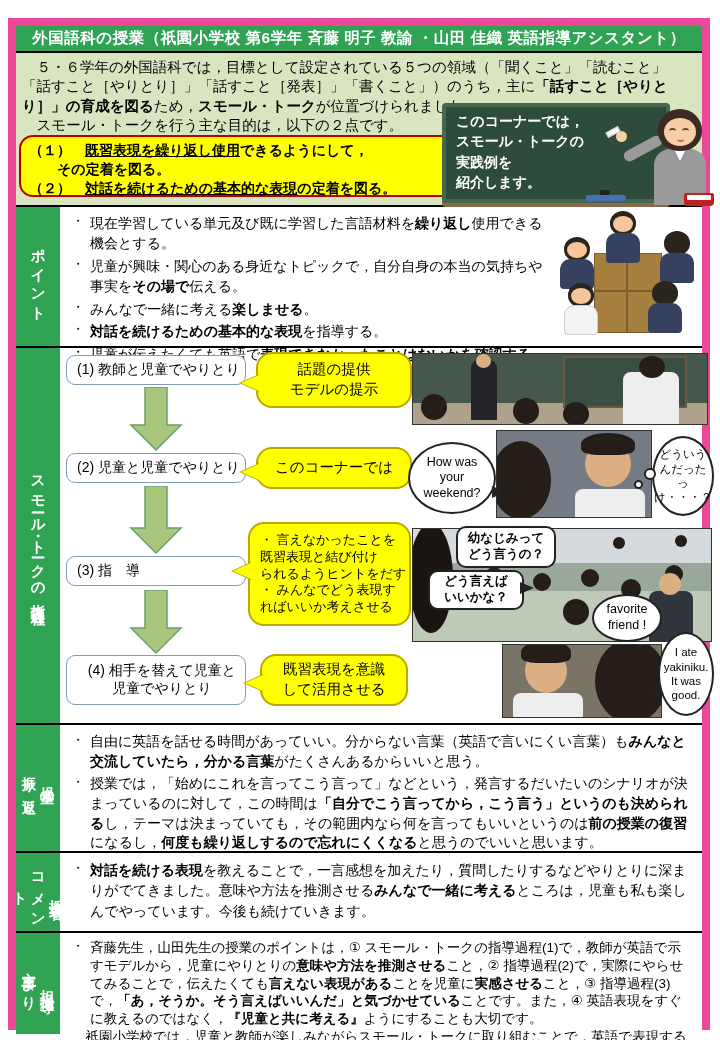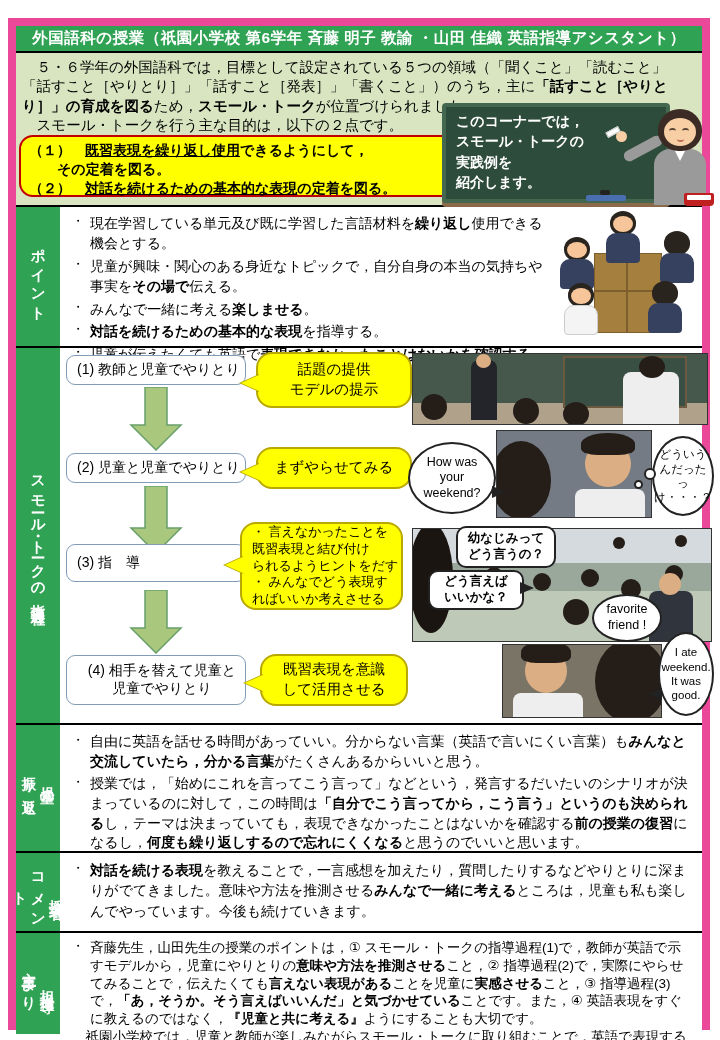--- a/index.html
+++ b/index.html
@@ -183,31 +183,31 @@
     </div>
     <div class="cont">
       <div class="fbox pre" style="left:6px;top:7px;width:180px;height:30px;">(1) 教師と児童でやりとり</div>
       <svg class="abs" style="left:66px;top:39px;" width="60" height="64">
           <polygon points="19,0 41,0 41,38 55,38 30,63 5,38 19,38" fill="#a9c87e" stroke="#68a06b" stroke-width="1.5"></polygon>
         </svg>
       <div class="fbox pre" style="left:6px;top:105px;width:180px;height:30px;text-align:right;">(2) 児童と児童でやりとり</div>
       <svg class="abs" style="left:66px;top:138px;" width="60" height="68">
           <polygon points="19,0 41,0 41,42 55,42 30,67 5,42 19,42" fill="#a9c87e" stroke="#68a06b" stroke-width="1.5"></polygon>
         </svg>
-      <div class="fbox pre" style="left:6px;top:196px;width:180px;height:38px;">(3) 指　導</div>
+      <div class="fbox pre" style="left:6px;top:208px;width:180px;height:30px;">(3) 指　導</div>
       <svg class="abs" style="left:66px;top:242px;" width="60" height="64">
           <polygon points="19,0 41,0 41,38 55,38 30,63 5,38 19,38" fill="#a9c87e" stroke="#68a06b" stroke-width="1.5"></polygon>
         </svg>
       <div class="fbox ctr pre" style="left:6px;top:307px;width:180px;height:50px;">(4) 相手を替えて児童と
 児童でやりとり</div>
 
       <div class="yb pre" style="left:196px;top:4px;width:156px;height:56px;">話題の提供
 モデルの提示</div>
-      <div class="yb pre" style="left:196px;top:99px;width:156px;height:42px;">まずやらせてみる</div>
-      <div class="yb left pre" style="left:180px;top:174px;width:163px;height:88px;">・ 言えなかったことを
+      <div class="yb pre" style="left:196px;top:99px;width:156px;height:42px;">このコーナーでは</div>
+      <div class="yb left pre" style="left:188px;top:174px;width:163px;height:104px;">・ 言えなかったことを
 既習表現と結び付け
 られるようヒントをだす
 ・ みんなでどう表現す
 ればいいか考えさせる</div>
       <div class="yb pre" style="left:200px;top:306px;width:148px;height:52px;">既習表現を意識
 して活用させる</div>
 
       <div class="ph" style="left:352px;top:5px;width:296px;height:72px;background:linear-gradient(#46584c 0 70%,#b0a28a 70% 100%);">
         <div class="abs" style="left:150px;top:2px;width:120px;height:48px;background:#3a4f43;border:2px solid #6b5a40;"></div>
         <div class="abs" style="left:58px;top:6px;width:26px;height:60px;background:#23252b;border-radius:8px 8px 0 0;"></div>
@@ -254,33 +254,33 @@
       <div class="wb ell pre" style="left:532px;top:246px;width:70px;height:48px;">favorite
 friend !</div>
 
       <div class="ph" style="left:442px;top:296px;width:160px;height:74px;background:#7a7467;">
         <div class="shirt" style="left:10px;top:48px;width:70px;height:26px;"></div>
         <div class="face" style="left:22px;top:4px;width:42px;height:44px;"></div>
         <div class="abs" style="left:18px;top:-4px;width:50px;height:22px;background:#241d18;border-radius:50% 50% 30% 30%;"></div>
         <div class="head" style="left:92px;top:-6px;width:72px;height:84px;"></div>
       </div>
       <div class="wb ell tail-l pre" style="left:598px;top:284px;width:56px;height:84px;font-size:11.5px;">I ate
-weekend.
+yakiniku.
 It was good.</div>
     </div>
   </div>
 
   <div class="sec sec-refl">
     <div class="side">
       <div class="vlab pre">児童の
 振り返り</div>
     </div>
     <div class="cont">
       <div class="bul"><span class="mk">・</span><span class="pre"><span>自由に英語を話せる時間があっていい。分からない言葉（英語で言いにくい言葉）も</span><span class="b">みんなと交流していたら，分かる言葉</span><span>がたくさんあるからいいと思う。</span></span></div>
-      <div class="bul"><span class="mk">・</span><span class="pre"><span>授業では，「始めにこれを言ってこう言って」などという，発言するだいたいのシナリオが決まっているのに対して，この時間は</span><span class="b">「自分でこう言ってから，こう言う」というのも決められる</span><span>し，テーマは決まっていても，表現できなかったことはないかを確認する</span><span class="b">前の授業の復習</span><span>になるし，</span><span class="b">何度も繰り返しするので忘れにくくなる</span><span>と思うのでいいと思います。</span></span></div>
+      <div class="bul"><span class="mk">・</span><span class="pre"><span>授業では，「始めにこれを言ってこう言って」などという，発言するだいたいのシナリオが決まっているのに対して，この時間は</span><span class="b">「自分でこう言ってから，こう言う」というのも決められる</span><span>し，テーマは決まっていても，その範囲内なら何を言ってもいいというのは</span><span class="b">前の授業の復習</span><span>になるし，</span><span class="b">何度も繰り返しするので忘れにくくなる</span><span>と思うのでいいと思います。</span></span></div>
     </div>
   </div>
 
   <div class="sec sec-teach">
     <div class="side">
       <div class="vlab pre">授業者
 コメント</div>
     </div>
     <div class="cont">
       <div class="bul"><span class="mk">・</span><span class="pre"><span class="b">対話を続ける表現</span><span>を教えることで，一言感想を加えたり，質問したりするなどやりとりに深まりがでてきました。意味や方法を推測させる</span><span class="b">みんなで一緒に考える</span><span>ところは，児童も私も楽しんでやっています。今後も続けていきます。</span></span></div>

